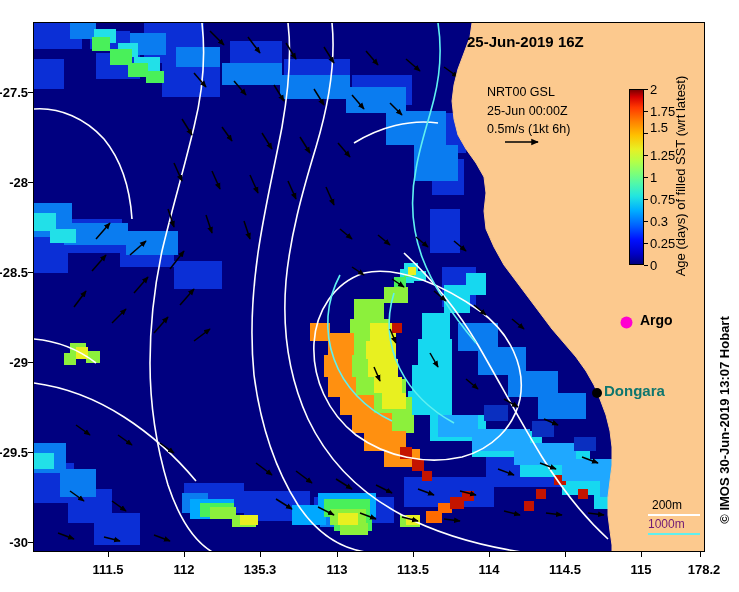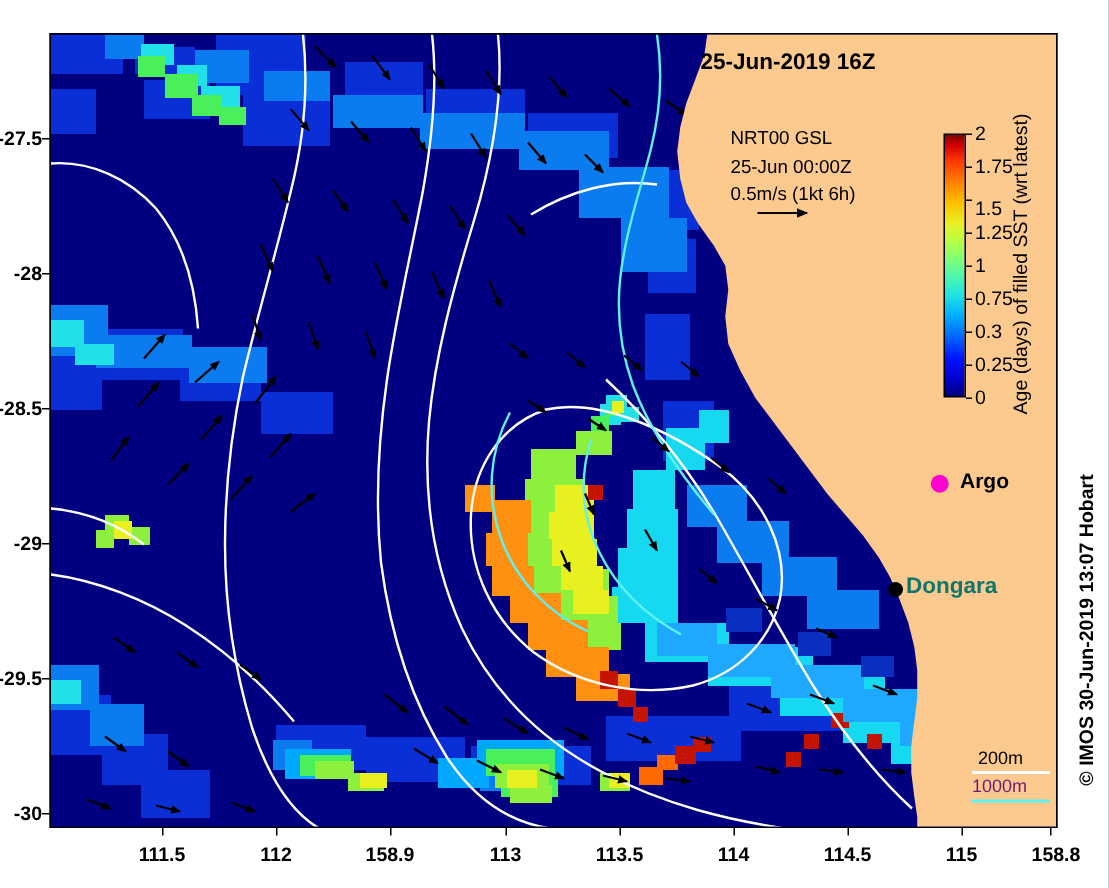--- a/index.html
+++ b/index.html
@@ -435,21 +435,21 @@
   <div class="cbtick" style="top:133px;"></div>
   <div class="cbtick" style="top:155px;"></div>
   <div class="cbtick" style="top:177px;"></div>
   <div class="cbtick" style="top:199px;"></div>
   <div class="cbtick" style="top:221px;"></div>
   <div class="cbtick" style="top:243px;"></div>
   <div class="cbtick" style="top:265px;"></div>
 
   <div class="cblabel" style="top:89px;">2</div>
   <div class="cblabel" style="top:111px;">1.75</div>
-  <div class="cblabel" style="top:139px;">1.5</div>
+  <div class="cblabel" style="top:127px;">1.5</div>
   <div class="cblabel" style="top:155px;">1.25</div>
   <div class="cblabel" style="top:177px;">1</div>
   <div class="cblabel" style="top:199px;">0.75</div>
   <div class="cblabel" style="top:221px;">0.3</div>
   <div class="cblabel" style="top:243px;">0.25</div>
   <div class="cblabel" style="top:265px;">0</div>
 
   <div id="cbtitle">Age (days) of filled SST (wrt latest)</div>
 
   <div id="argo-marker"></div>
@@ -471,27 +471,27 @@
     <div class="tickmark-x" style="left:260px;"></div>
     <div class="tickmark-x" style="left:337px;"></div>
     <div class="tickmark-x" style="left:413px;"></div>
     <div class="tickmark-x" style="left:489px;"></div>
     <div class="tickmark-x" style="left:565px;"></div>
     <div class="tickmark-x" style="left:641px;"></div>
     <div class="tickmark-x" style="left:700px;"></div>
 
     <div class="xtick" style="left:108px;">111.5</div>
     <div class="xtick" style="left:184px;">112</div>
-    <div class="xtick" style="left:260px;">158.9</div>
+    <div class="xtick" style="left:260px;">135.3</div>
     <div class="xtick" style="left:337px;">113</div>
     <div class="xtick" style="left:413px;">113.5</div>
     <div class="xtick" style="left:489px;">114</div>
     <div class="xtick" style="left:565px;">114.5</div>
     <div class="xtick" style="left:641px;">115</div>
-    <div class="xtick" style="left:704px;">158.8</div>
+    <div class="xtick" style="left:704px;">178.2</div>
   </div>
 
   <div id="yticks">
     <div class="tickmark-y" style="top:92px;"></div>
     <div class="tickmark-y" style="top:182px;"></div>
     <div class="tickmark-y" style="top:272px;"></div>
     <div class="tickmark-y" style="top:362px;"></div>
     <div class="tickmark-y" style="top:452px;"></div>
     <div class="tickmark-y" style="top:542px;"></div>
 

